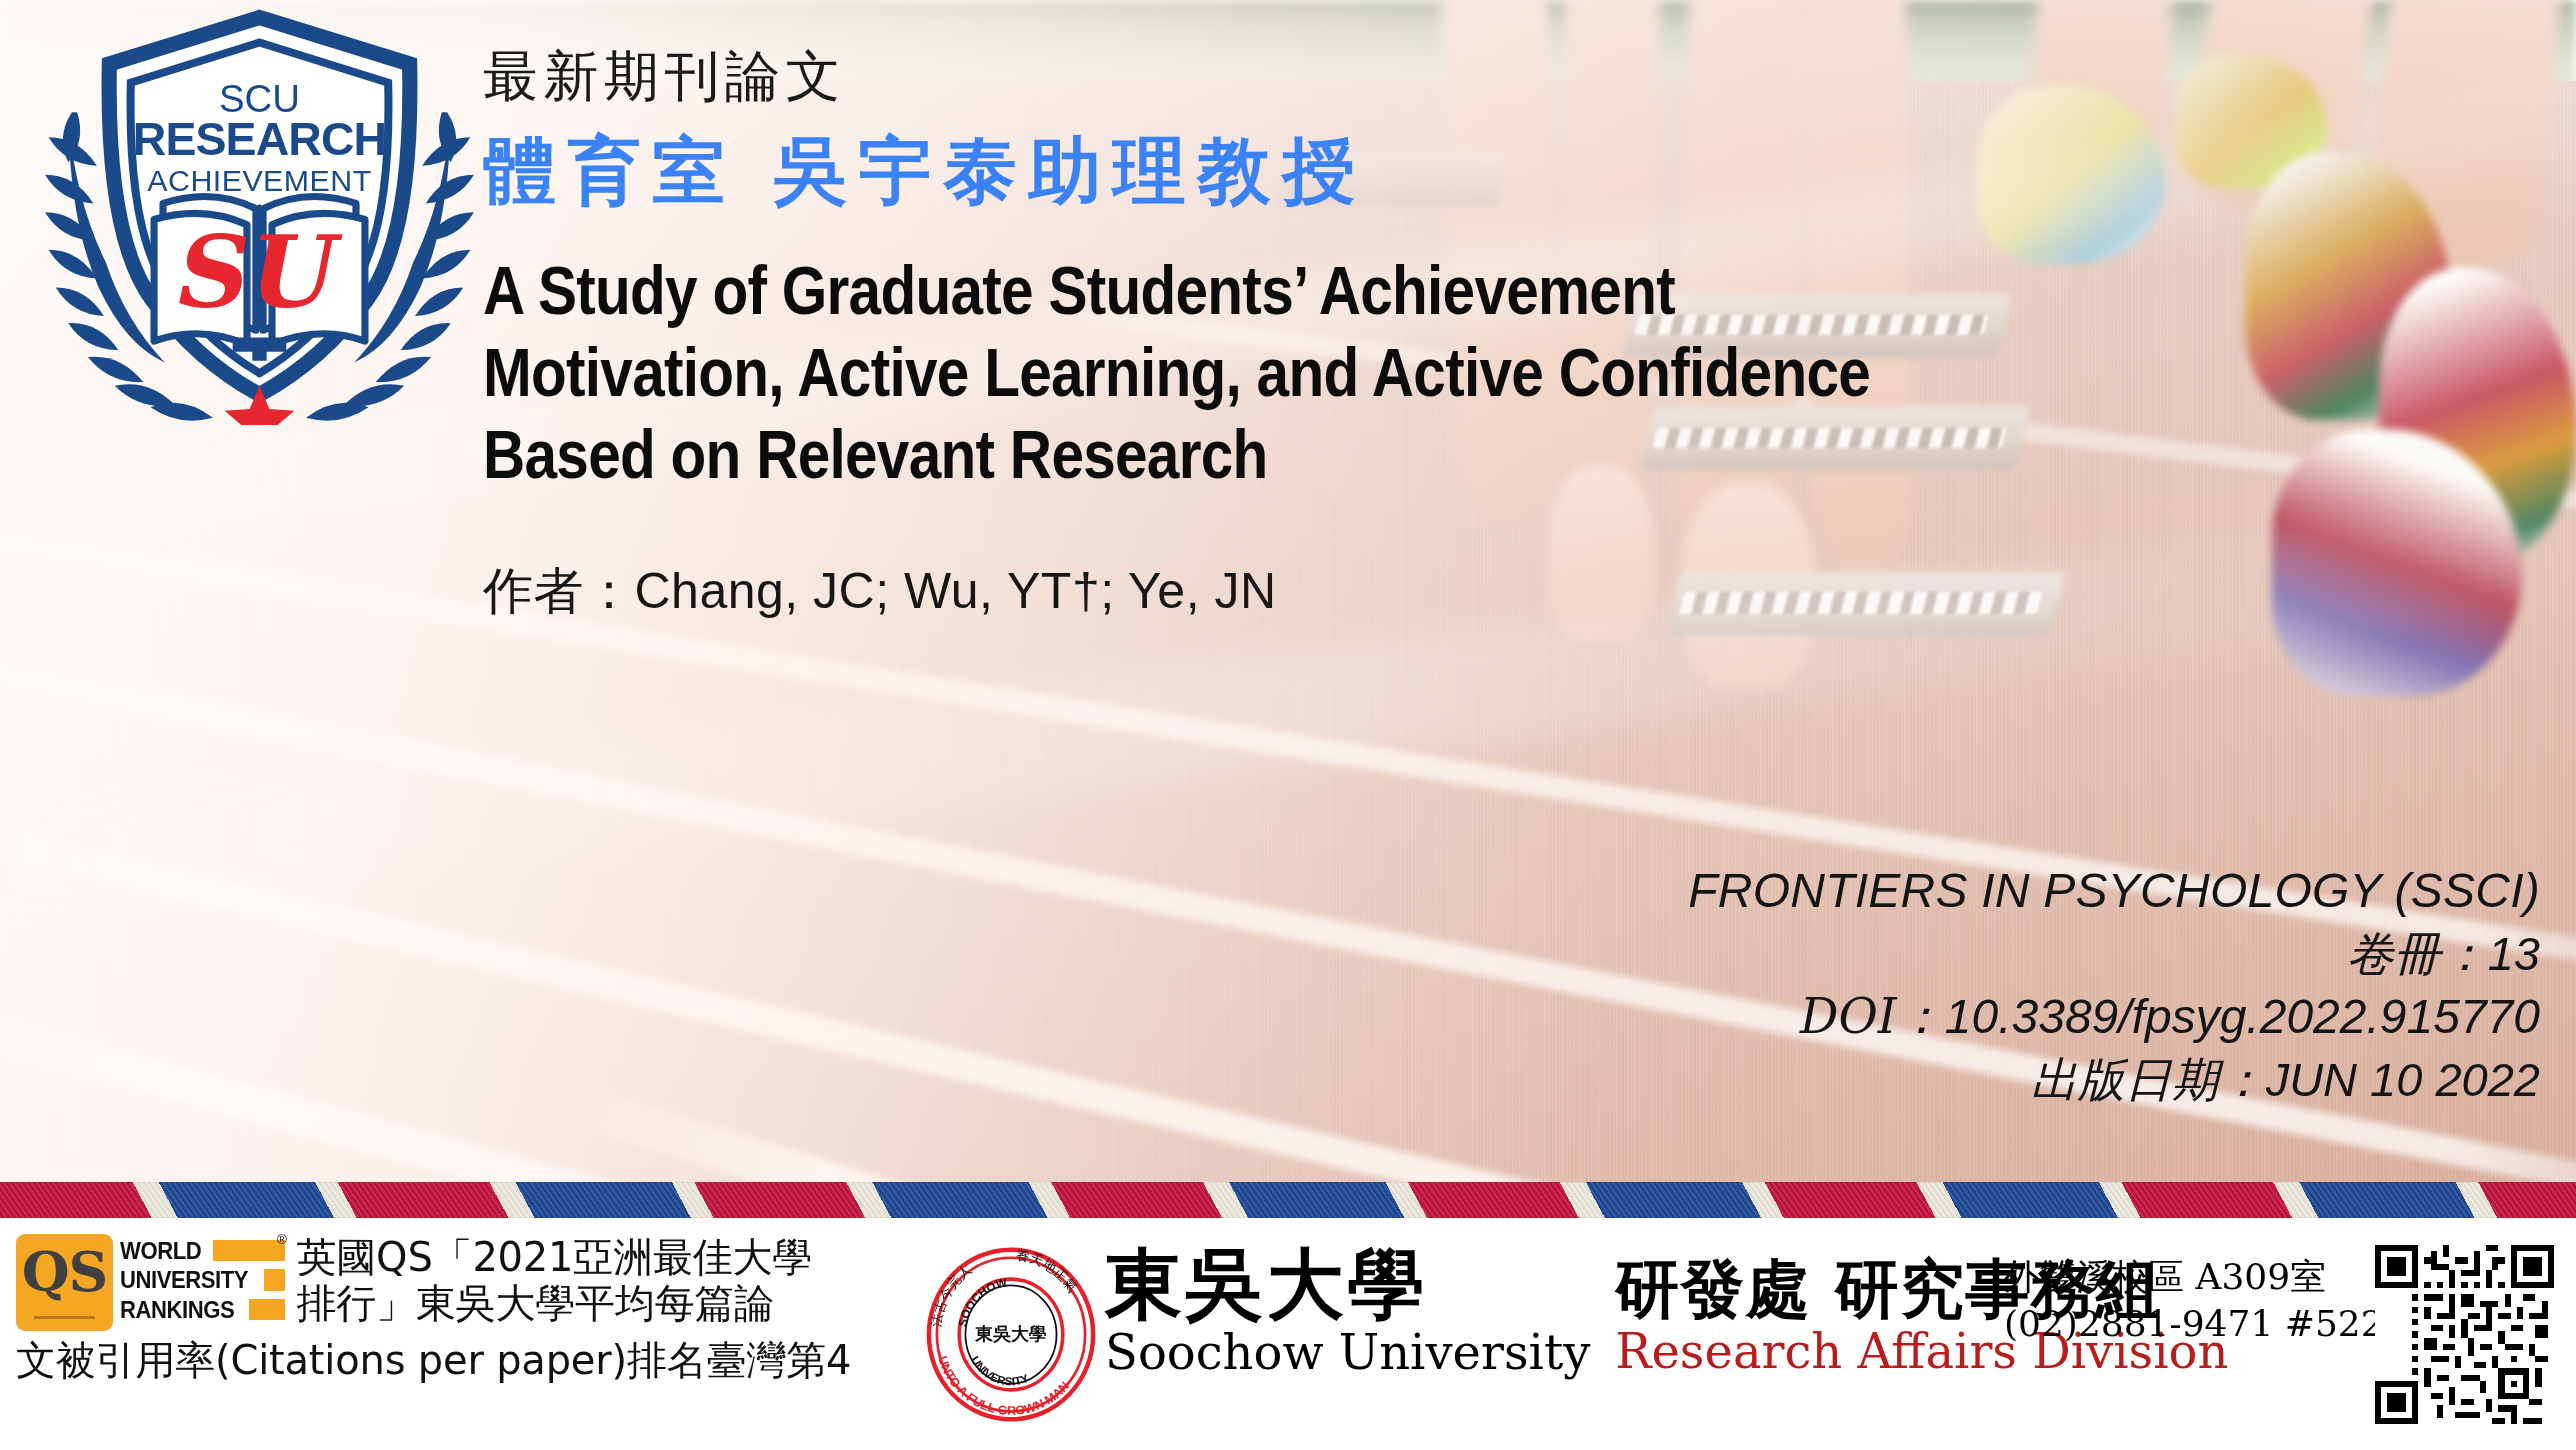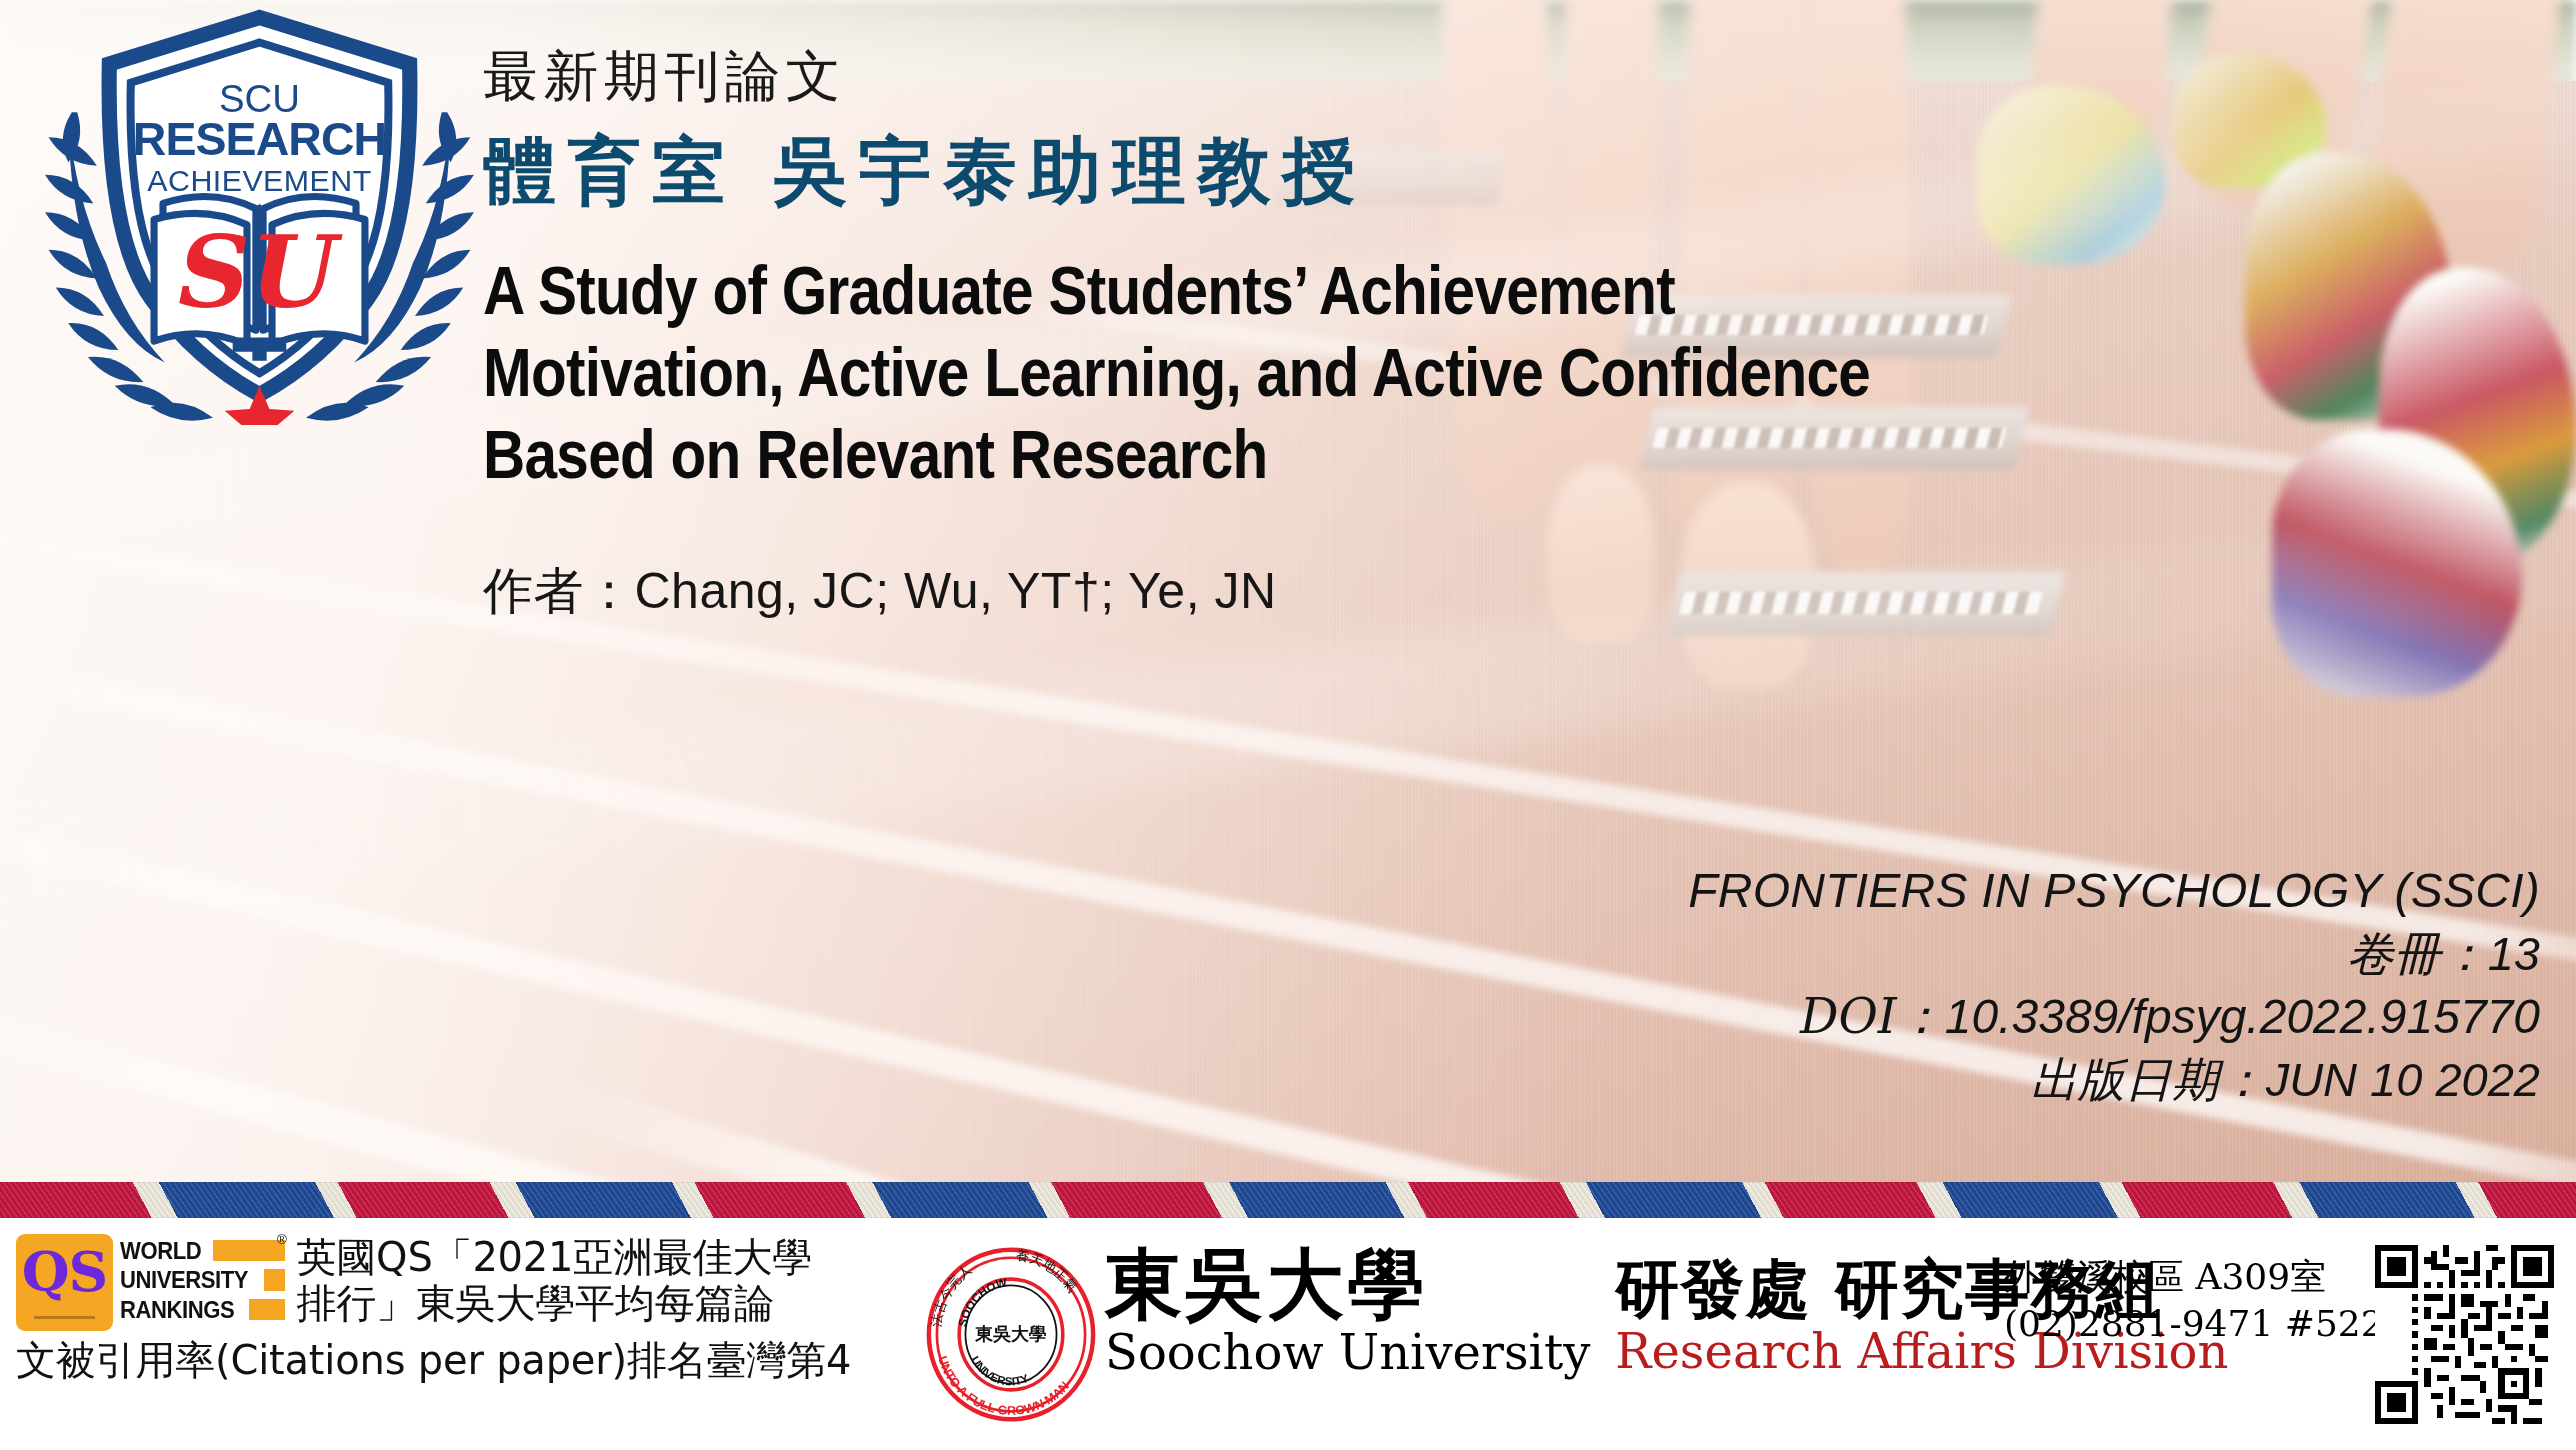--- a/index.html
+++ b/index.html
@@ -162,21 +162,21 @@
   .hero-text { position:absolute; left:483px; top:42px; width:2057px; }
 
   .kicker {
     font-family:"DejaVu Serif","Liberation Serif", serif;
     font-size:55px; color:#1a1a1a; letter-spacing:.10em;
     line-height:1.25; font-weight:400;
   }
   .subject {
     margin-top:16px;
     font-family:"DejaVu Serif","Liberation Serif", serif;
-    font-size:73px; font-weight:700; color:#0c4a6e;
+    font-size:73px; font-weight:700; color:#3b82f6;
     letter-spacing:.16em; line-height:1.2;
   }
   .paper-title {
     margin-top:36px;
     width:1628px;
     font-family:"Liberation Sans", sans-serif;
     font-weight:700;
     font-size:68px;
     line-height:1.20;
     letter-spacing:-0.012em;
@@ -244,21 +244,21 @@
   .qs-mark {
     position:absolute; left:0; top:0;
     width:97px; height:97px;
     background:#F5A623;
     border-radius:9px;
   }
   .qs-mark .qs-letters {
     position:absolute; left:0; top:3.6px; width:97px;
     text-align:center;
     font-family:"DejaVu Serif","Liberation Serif", serif;
-    font-size:55px; font-weight:700; color:#6d28d9;
+    font-size:55px; font-weight:700; color:#404040;
     letter-spacing:-.02em;
     line-height:1.25;
   }
   .qs-mark .qs-rule {
     position:absolute; left:18px; bottom:11.6px;
     width:61px; height:3.6px; background:#b9791a;
   }
   .qs-words {
     position:absolute; left:104px; top:1.8px;
     width:165px;

